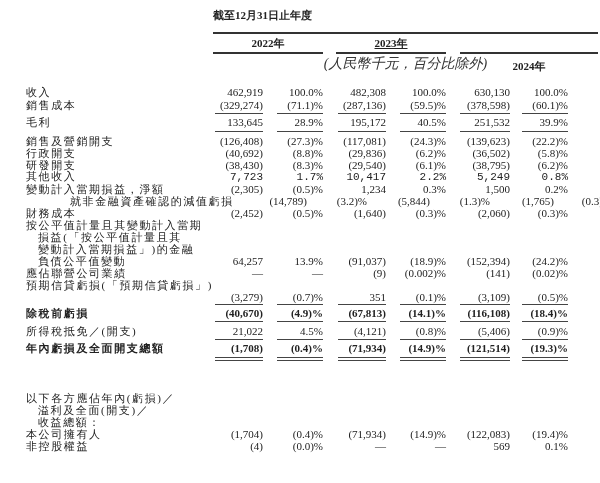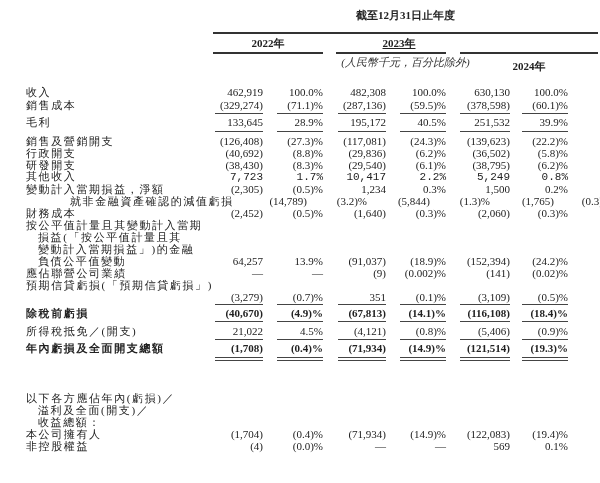--- a/index.html
+++ b/index.html
@@ -1,22 +1,22 @@
 <!DOCTYPE html>
 <html><head>
 <meta charset="utf-8">
 <style>
   html, body { margin:0; padding:0; background:#ffffff; }
   body { width:600px; height:483px; overflow:hidden; position:relative;
          font-family:"Liberation Serif","DejaVu Serif",serif; color:#222; font-size:11px; }
   .hdr { position:absolute; left:0; top:0; width:600px; }
-  .period { position:absolute; left:213px; width:385px; top:8px; text-align:center; font-weight:bold; font-size:11px; }
+  .period { position:absolute; left:213px; width:385px; top:8px; font-weight:bold; font-size:11px; }
   .rule { position:absolute; height:1.5px; background:#333; }
   .yr { position:absolute; top:36px; font-weight:bold; font-size:11px; text-align:center; }
-  .unit { position:absolute; left:213px; width:385px; top:55px; text-align:center; font-style:italic; font-size:11px; color:#333; }
+  .unit { position:absolute; left:213px; width:385px; top:55px; text-align:center; font-style:italic; font-size:14px; color:#333; }
   .row { position:absolute; left:0; width:600px; height:12px; line-height:12px; }
   .lbl { position:absolute; left:26px; white-space:nowrap; letter-spacing:1.6px; font-size:11px; }
   .lbl.ind { left:38px; }
   .lbl.b { font-weight:bold; }
   .c { position:absolute; text-align:right; white-space:nowrap; font-size:11px; }
   .c.b { font-weight:bold; }
   .c1 { left:213px; width:50px; }
   .c2 { left:275px; width:48px; }
   .c3 { left:336px; width:50px; }
   .c4 { left:398px; width:48px; }
@@ -25,21 +25,21 @@
   .ul { position:absolute; height:1px; background:#444; }
   .dul { position:absolute; height:4px; border-top:1px solid #444; border-bottom:1px solid #444; box-sizing:border-box; }
 </style>
 </head>
 <body>
 
 <div class="hdr">
   <div class="period">截至12月31日止年度</div>
   <div class="rule" style="left:213px;top:32px;width:385px;"></div>
   <div class="yr" style="left:213px;width:110px;">2022年</div>
-  <div class="yr" style="left:344px;width:110px;text-decoration:underline;">2023年</div>
+  <div class="yr" style="left:336px;width:110px;text-decoration:underline;">2023年</div>
   <div class="yr" style="left:460px;width:138px;margin-top:23px;">2024年</div>
   <div class="rule" style="left:213px;top:52px;width:110px;"></div>
   <div class="rule" style="left:336px;top:52px;width:110px;"></div>
   <div class="rule" style="left:460px;top:52px;width:138px;"></div>
   <div class="unit">(人民幣千元，百分比除外)</div>
 </div>
 
 <div class="row" style="top:86px;">
   <span class="lbl">收入</span>
   <span class="c c1">462,919</span>

